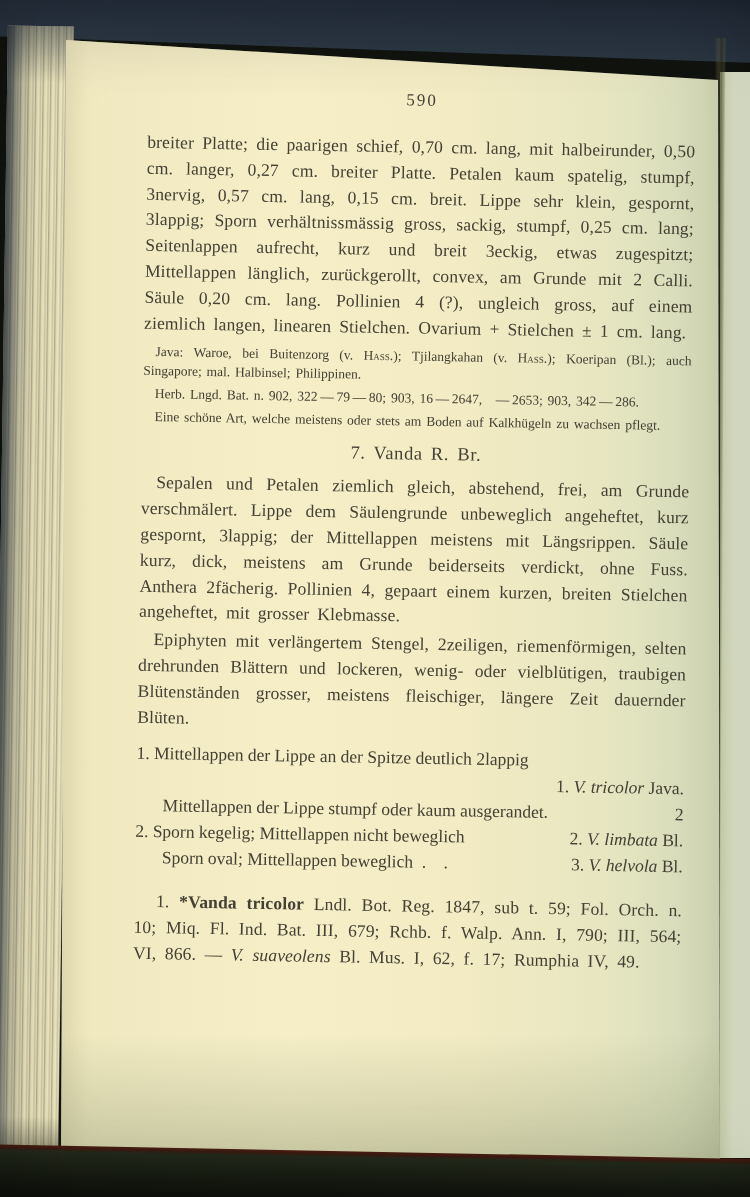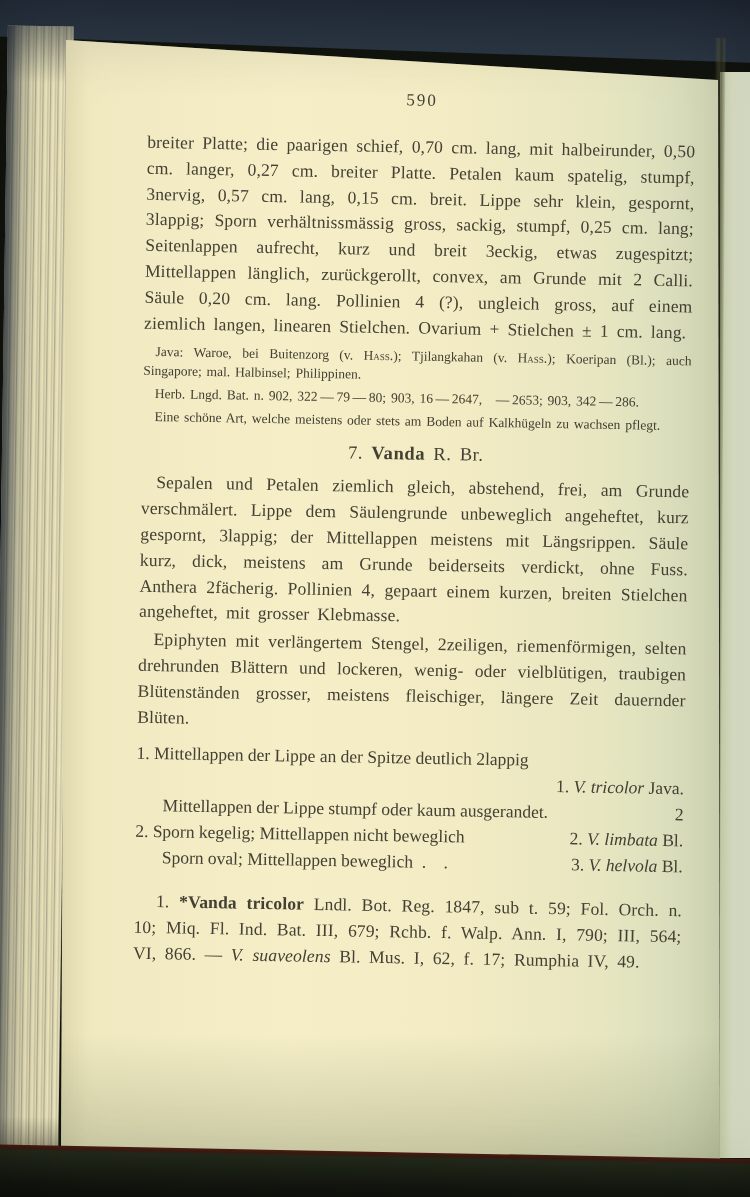--- a/index.html
+++ b/index.html
@@ -96,21 +96,21 @@
       <div class="page-number">590</div>
 
       <p class="body">breiter Platte; die paarigen schief, 0,70 cm. lang, mit halbeirunder, 0,50 cm. langer, 0,27 cm. breiter Platte. Petalen kaum spatelig, stumpf, 3nervig, 0,57 cm. lang, 0,15 cm. breit. Lippe sehr klein, gespornt, 3lappig; Sporn verhältnissmässig gross, sackig, stumpf, 0,25 cm. lang; Seitenlappen aufrecht, kurz und breit 3eckig, etwas zugespitzt; Mittellappen länglich, zurückgerollt, convex, am Grunde mit 2 Calli. Säule 0,20 cm. lang. Pollinien 4 (?), ungleich gross, auf einem ziemlich langen, linearen Stielchen. Ovarium + Stielchen ± 1 cm. lang.</p>
 
       <p class="small" style="margin-top:6px"><span>Java: Waroe, bei Buitenzorg (v. </span><span style="font-variant: small-caps;">Hass</span><span>.); Tjilangkahan (v. </span><span style="font-variant: small-caps;">Hass</span><span>.); Koeripan (Bl.); auch Singapore; mal. Halbinsel; Philippinen.</span></p>
 
       <p class="small single">Herb. Lngd. Bat. n. 902, 322 — 79 — 80; 903, 16 — 2647,  — 2653; 903, 342 — 286.</p>
 
       <p class="small">Eine schöne Art, welche meistens oder stets am Boden auf Kalkhügeln zu wachsen pflegt.</p>
 
-      <h2 class="heading"><span>7. </span><span style="font-weight: 700;">Vanda</span><span> R. Br.</span></h2>
+      <h2 class="heading"><span>7. </span><span style="font-weight: 400;">Vanda</span><span> R. Br.</span></h2>
 
       <p class="body indent">Sepalen und Petalen ziemlich gleich, abstehend, frei, am Grunde verschmälert. Lippe dem Säulengrunde unbeweglich angeheftet, kurz gespornt, 3lappig; der Mittellappen meistens mit Längsrippen. Säule kurz, dick, meistens am Grunde beiderseits verdickt, ohne Fuss. Anthera 2fächerig. Pollinien 4, gepaart einem kurzen, breiten Stielchen angeheftet, mit grosser Klebmasse.</p>
 
       <p class="body indent" style="margin-top:2px">Epiphyten mit verlängertem Stengel, 2zeiligen, riemenförmigen, selten drehrunden Blättern und lockeren, wenig- oder vielblütigen, traubigen Blütenständen grosser, meistens fleischiger, längere Zeit dauernder Blüten.</p>
 
       <div class="key">
         <div class="key-row">
           <span class="kl">1. Mittellappen der Lippe an der Spitze deutlich 2lappig</span>
         </div>
         <div class="key-row right-only">

